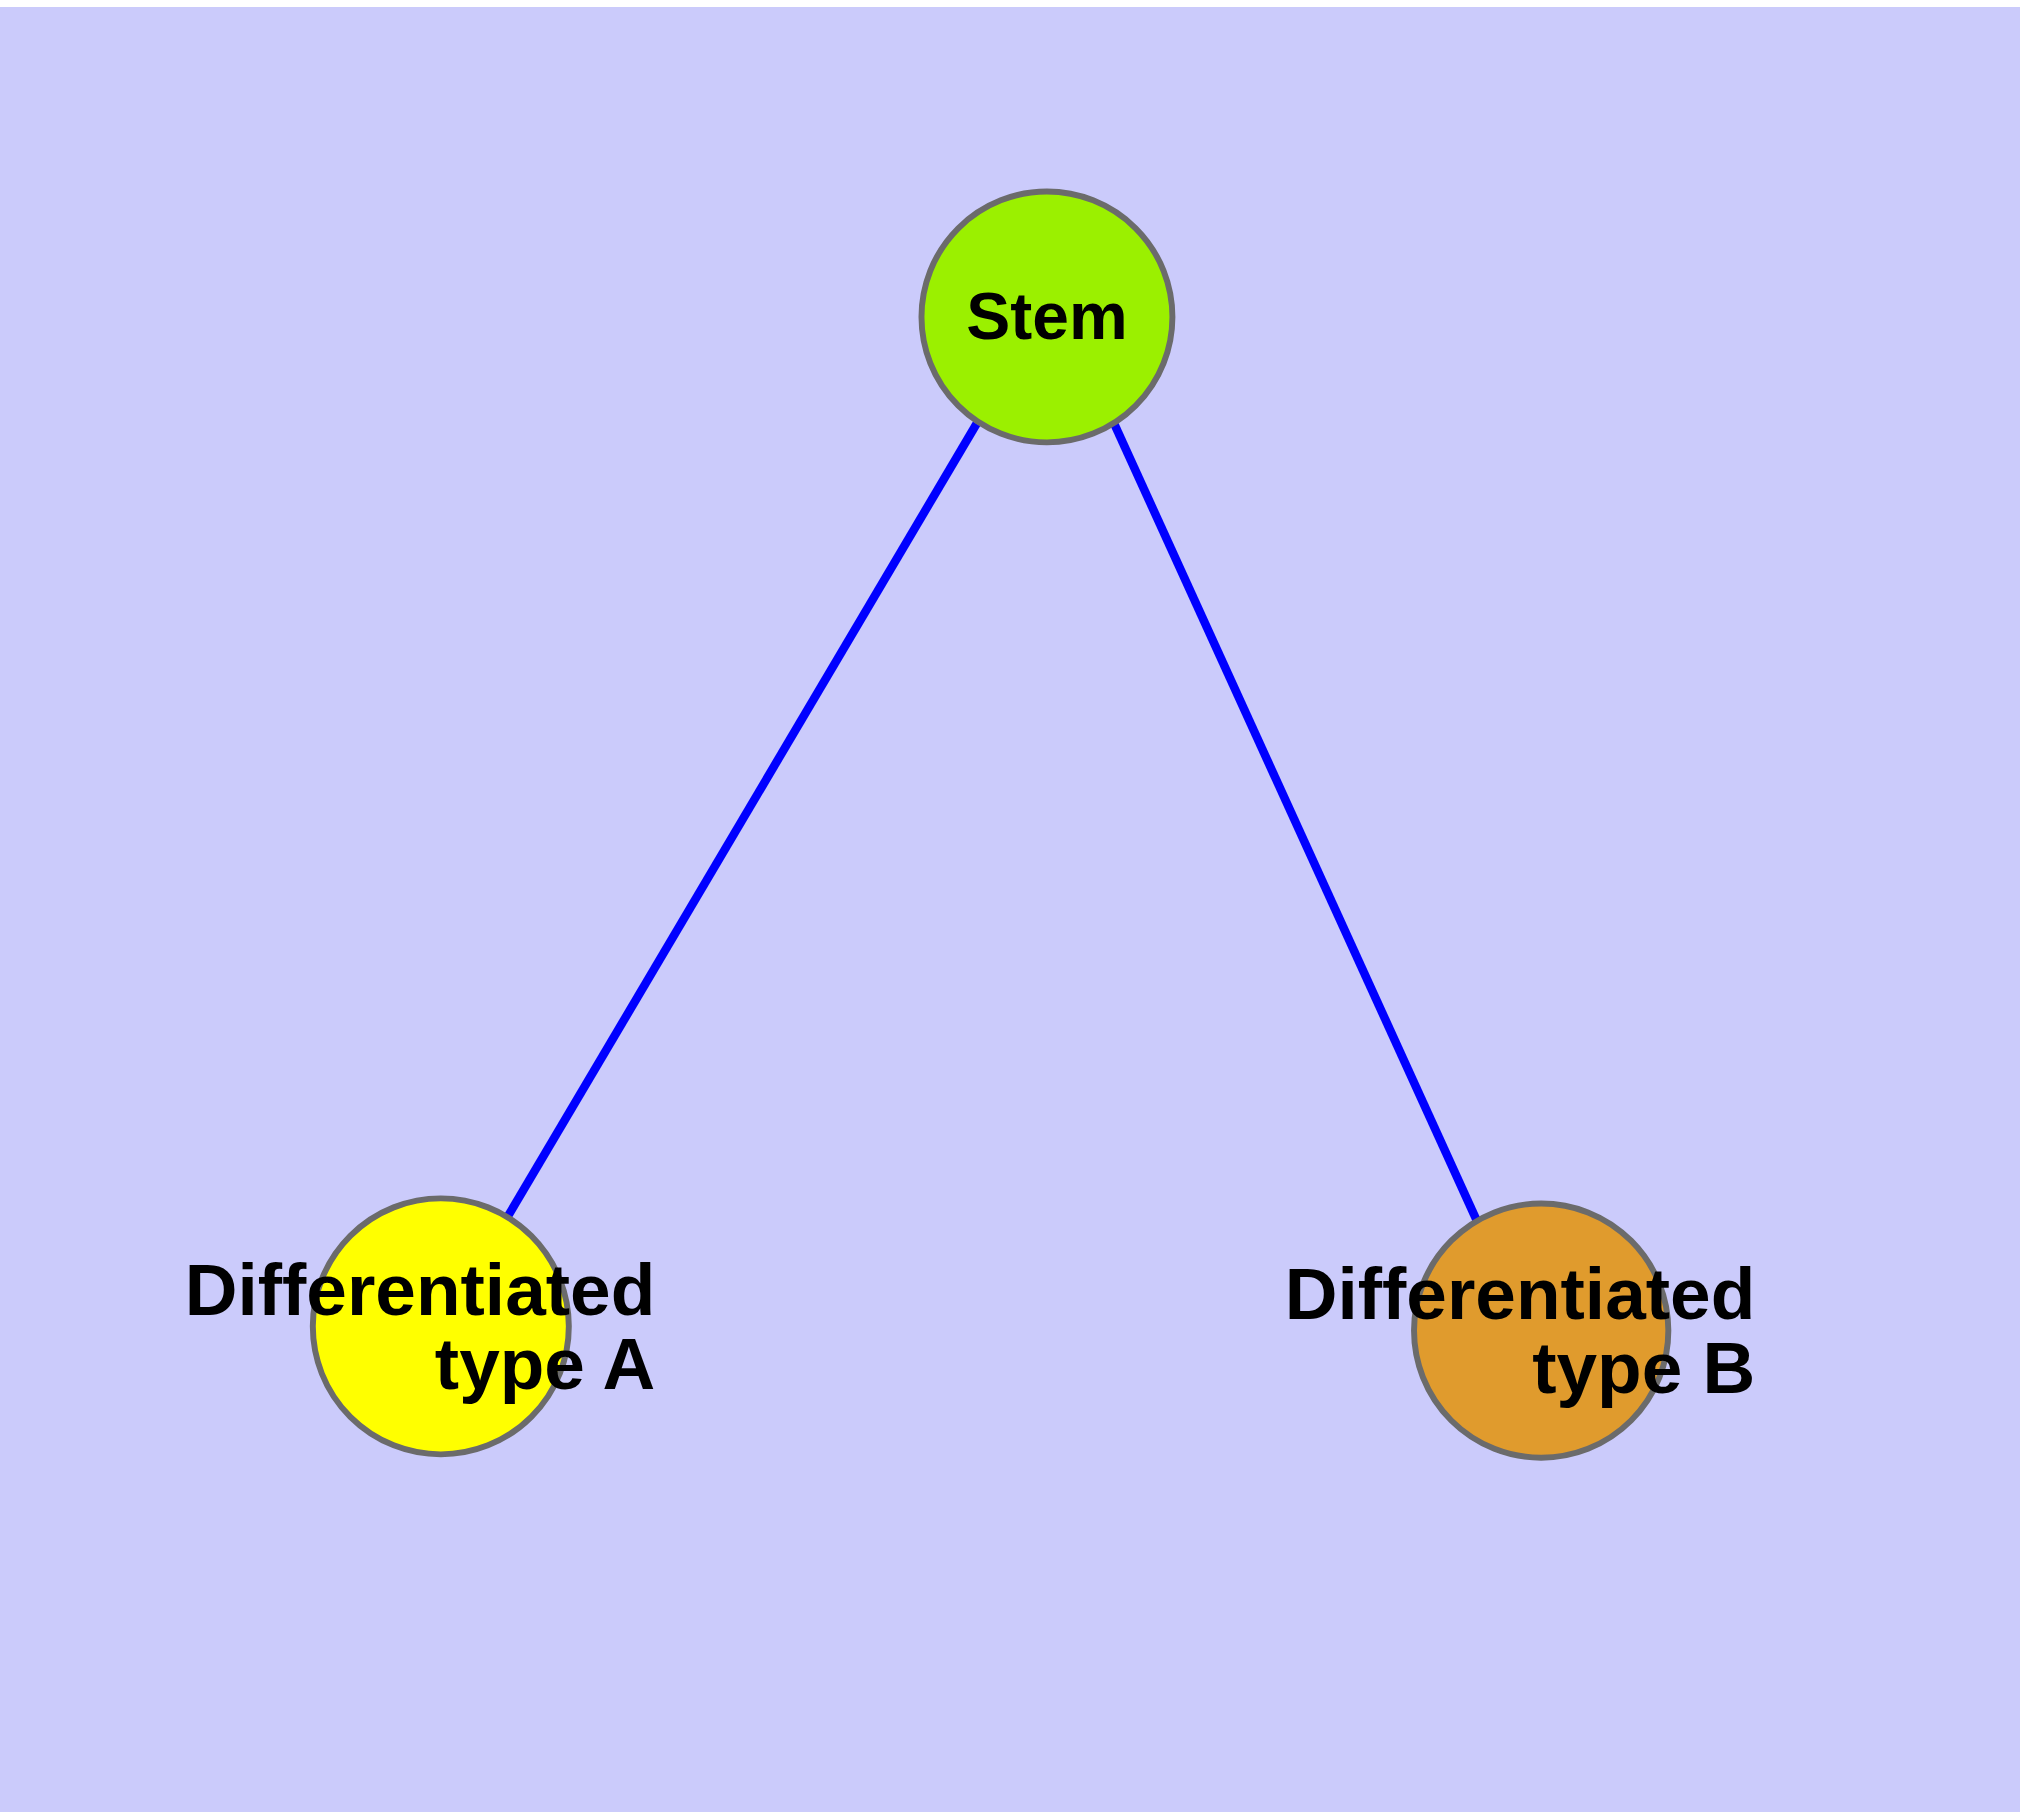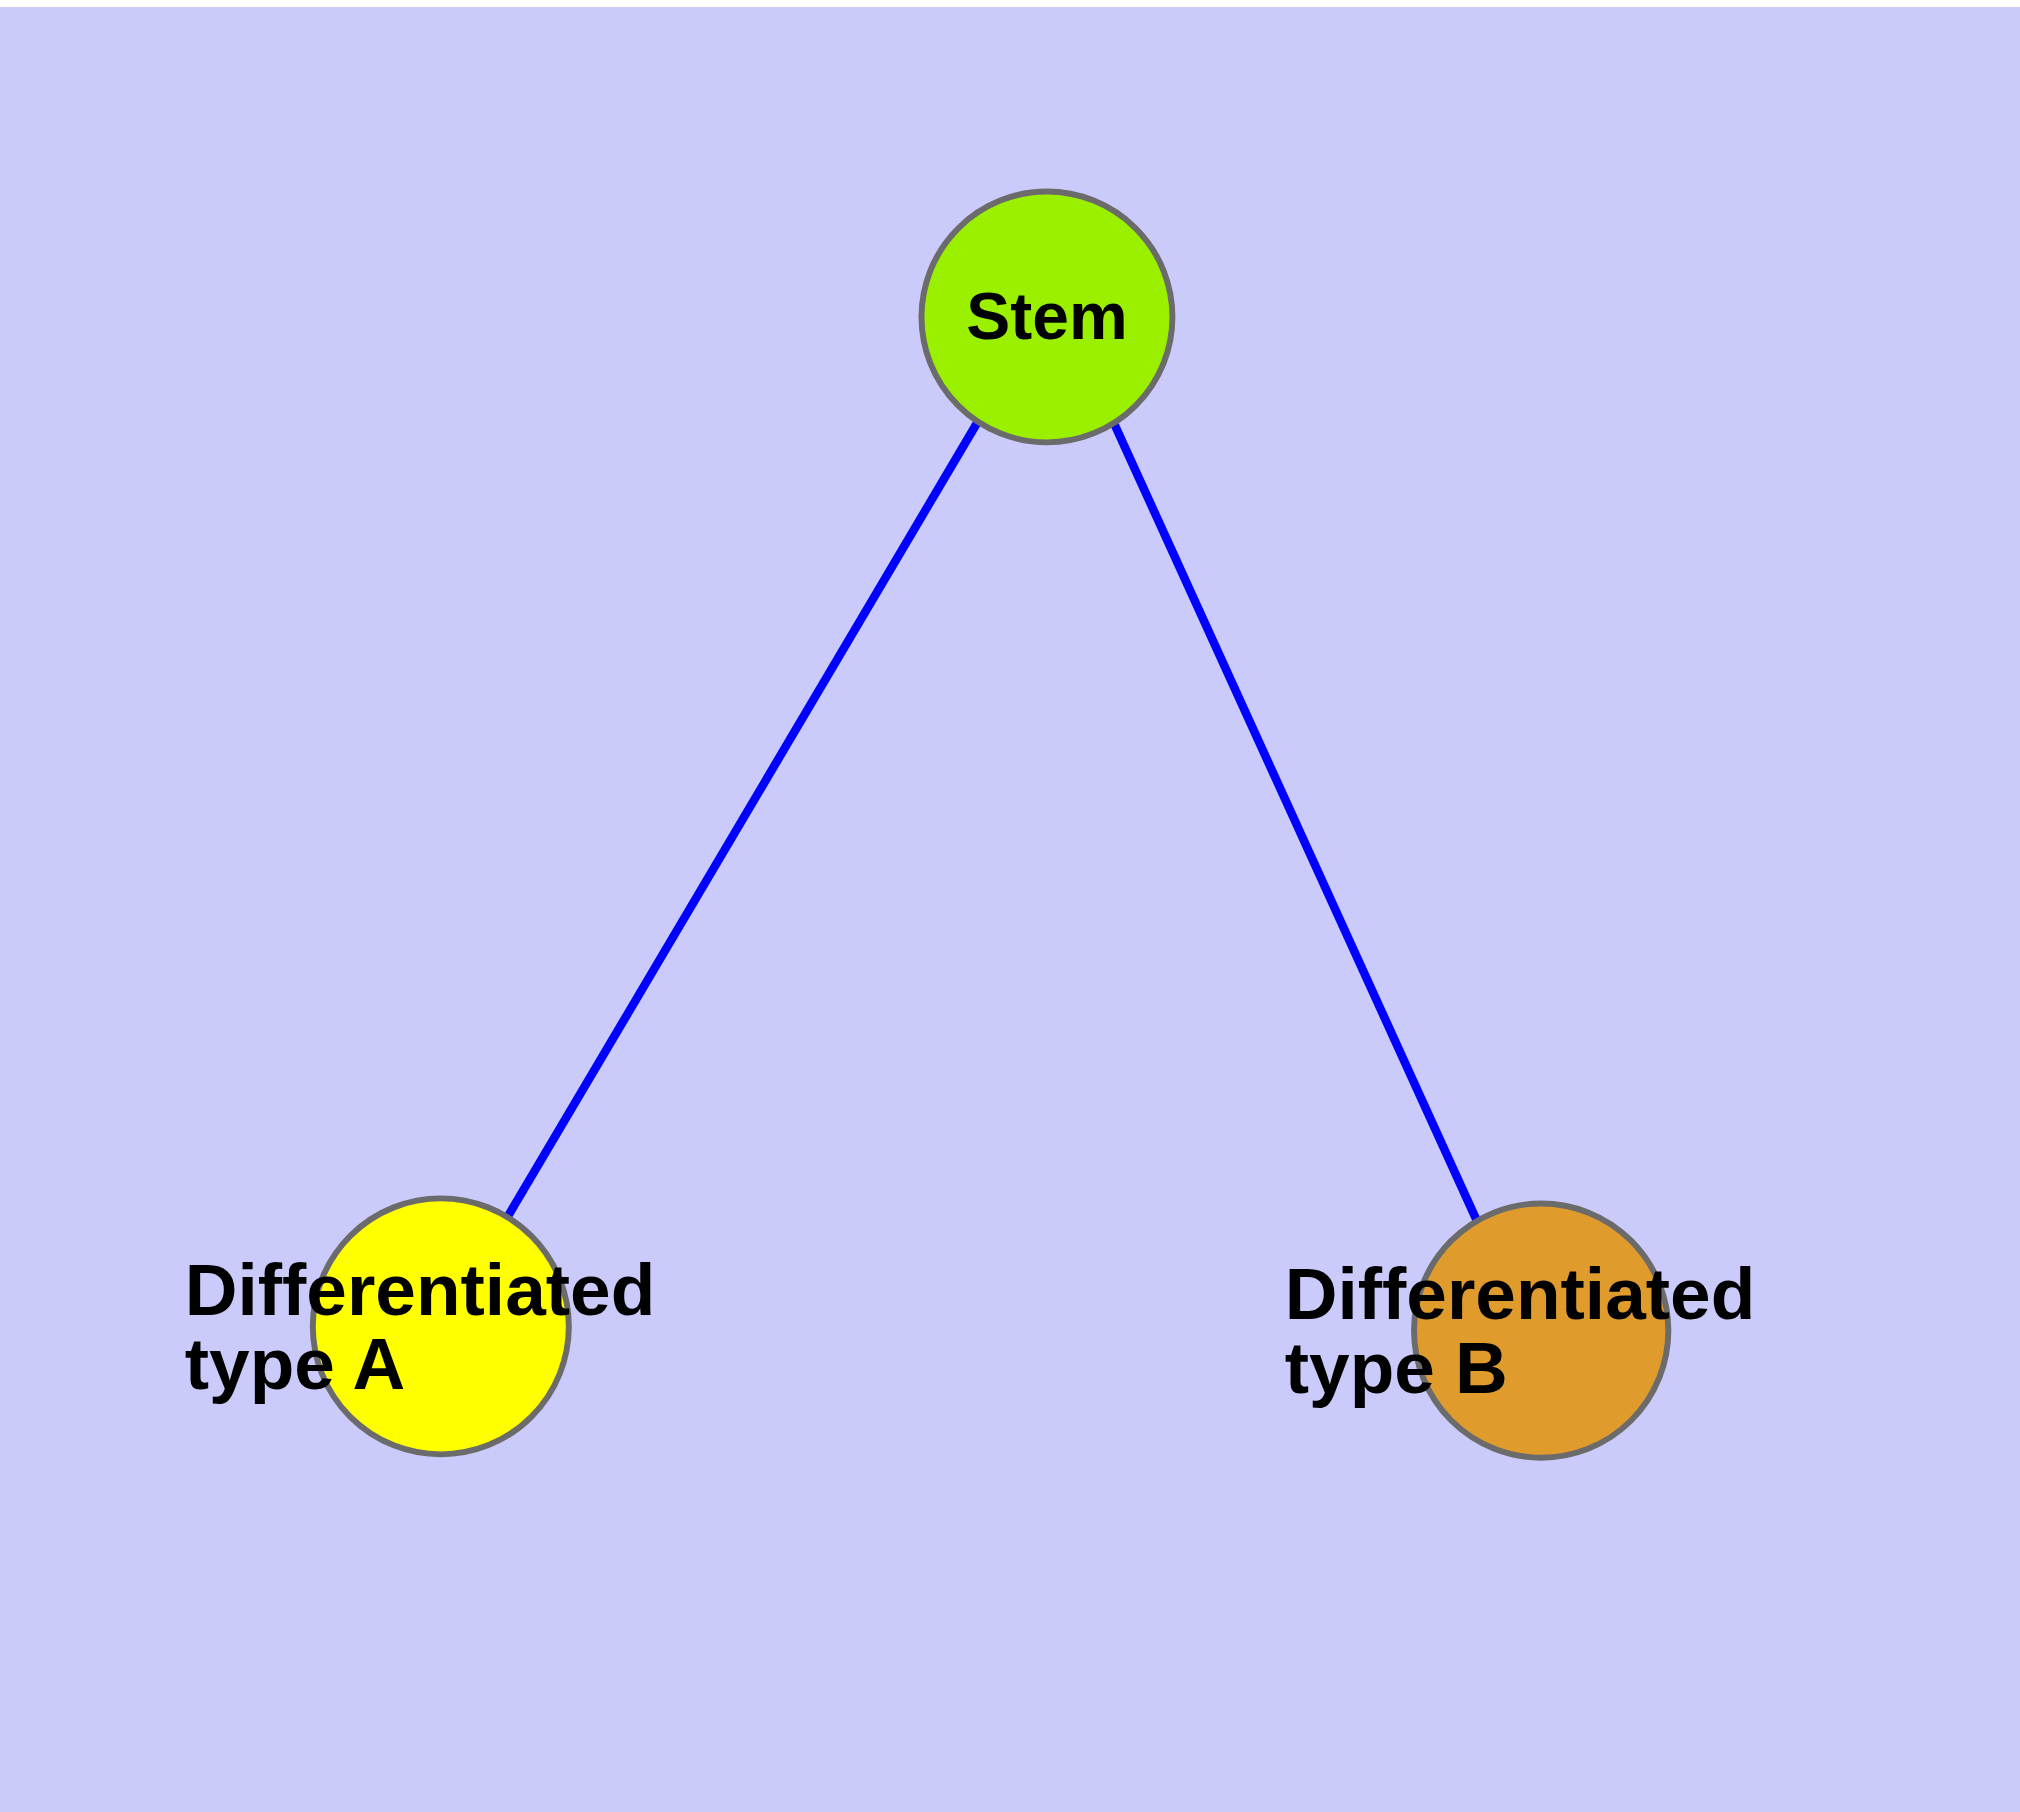--- a/index.html
+++ b/index.html
@@ -25,21 +25,21 @@
   }
   #graph-svg {
     position: absolute;
     left: 0;
     top: 0;
     width: 2021px;
     height: 1812px;
   }
   .node-label {
     position: absolute;
-    text-align: left;
+    text-align: right;
     color: #000000;
     font-weight: bold;
     line-height: 1.02;
     white-space: pre;
     pointer-events: none;
     -webkit-font-smoothing: antialiased;
   }
   #label-stem {
     font-size: 66px;
     left: 1047px;

